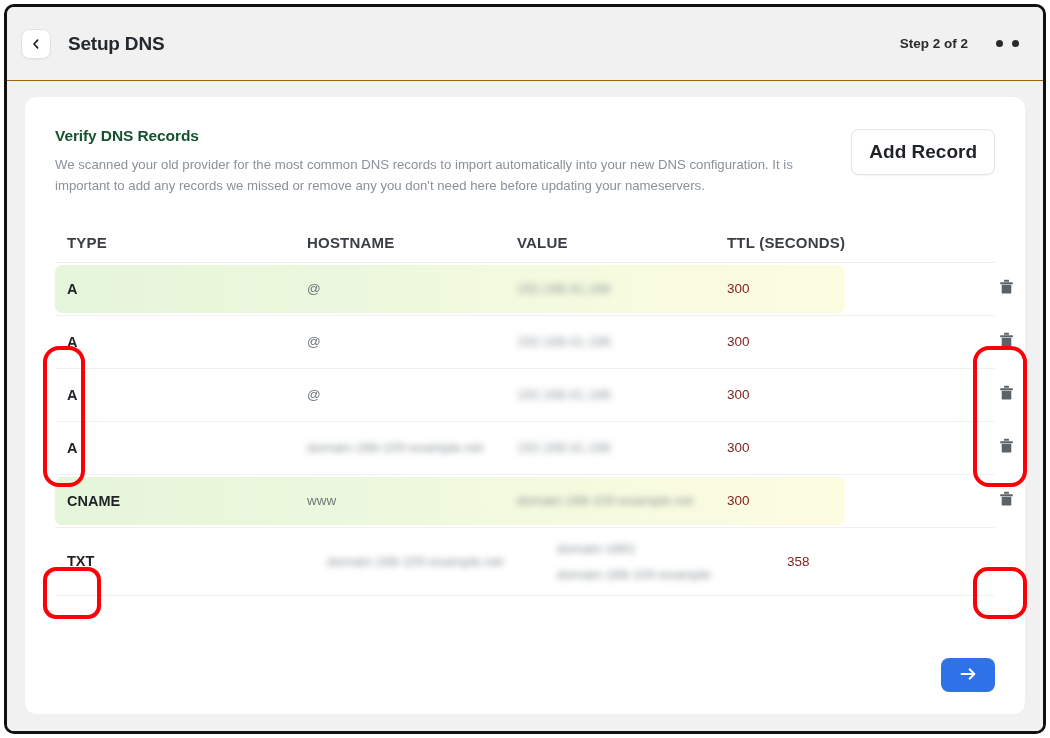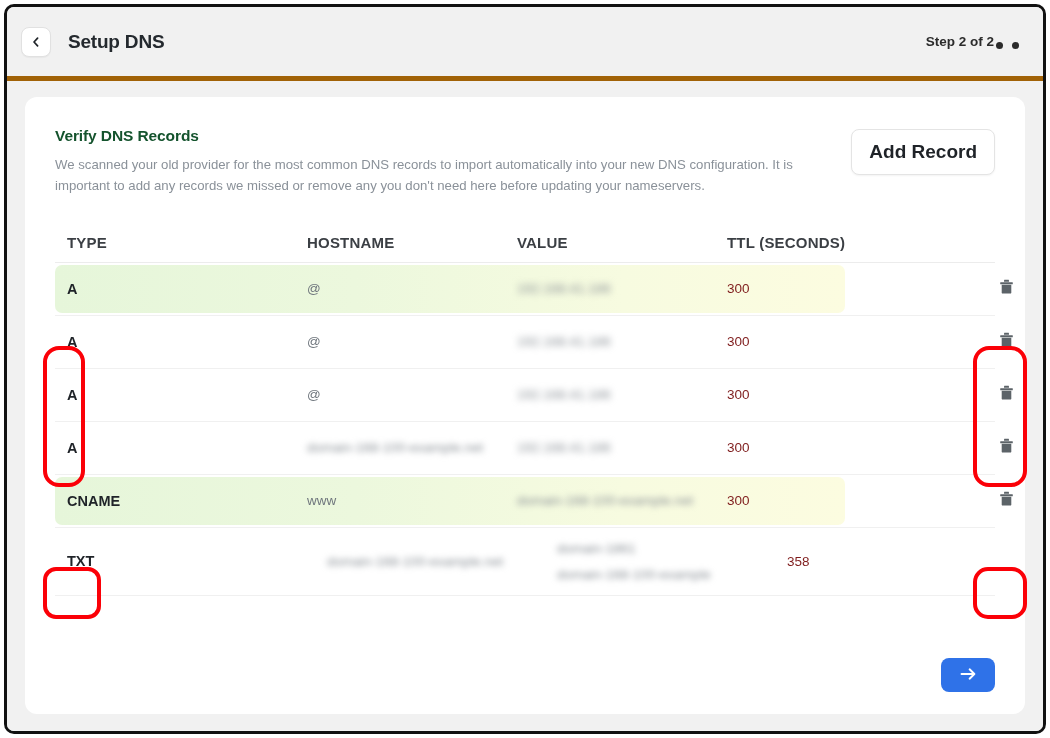--- a/index.html
+++ b/index.html
@@ -26,21 +26,21 @@
   }
 
   
   #topbar {
     position: relative;
     height: 74px;
     background: #f1f1f1;
     display: flex;
     align-items: center;
     padding: 0 24px 0 14px;
-    border-bottom: 5px solid #a16207;
+    border-bottom: 1px solid #a16207;
   }
 
   #back-btn {
     width: 30px;
     height: 30px;
     background: #ffffff;
     border: 1px solid #e1e1e1;
     border-radius: 8px;
     display: flex;
     align-items: center;
@@ -55,22 +55,22 @@
     margin-left: 17px;
     font-size: 19px;
     font-weight: bold;
     color: #24292e;
     letter-spacing: -0.2px;
   }
 
   #step-wrap {
     margin-left: auto;
     display: flex;
-    align-items: flex-end;
-    gap: 2px;
+    align-items: center;
+    gap: 28px;
   }
   #step-text {
     font-size: 13.5px;
     font-weight: bold;
     color: #2b2b2b;
   }
   #dots { display: flex; gap: 9px; align-items: center; }
   .dot { width: 7px; height: 7px; border-radius: 50%; background: #2b2b2b; }
 
   

